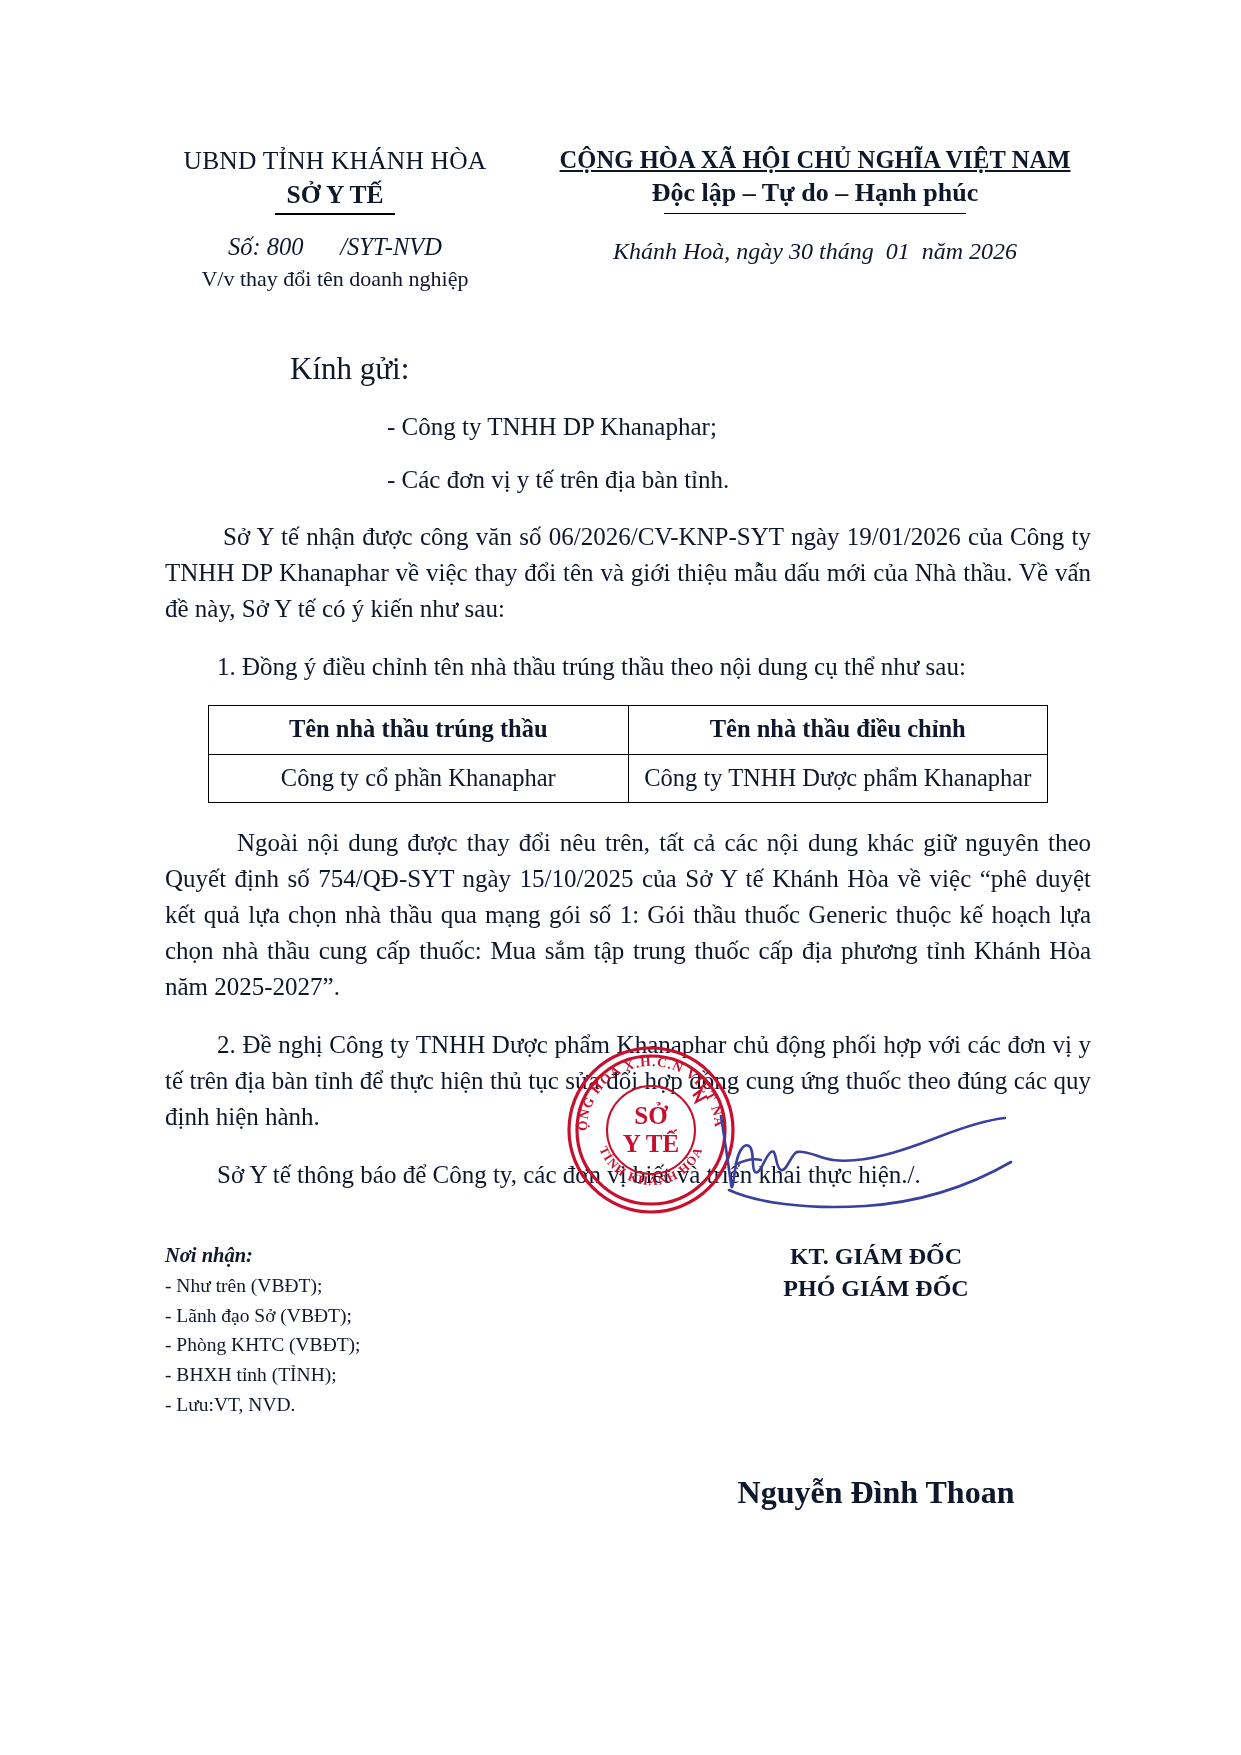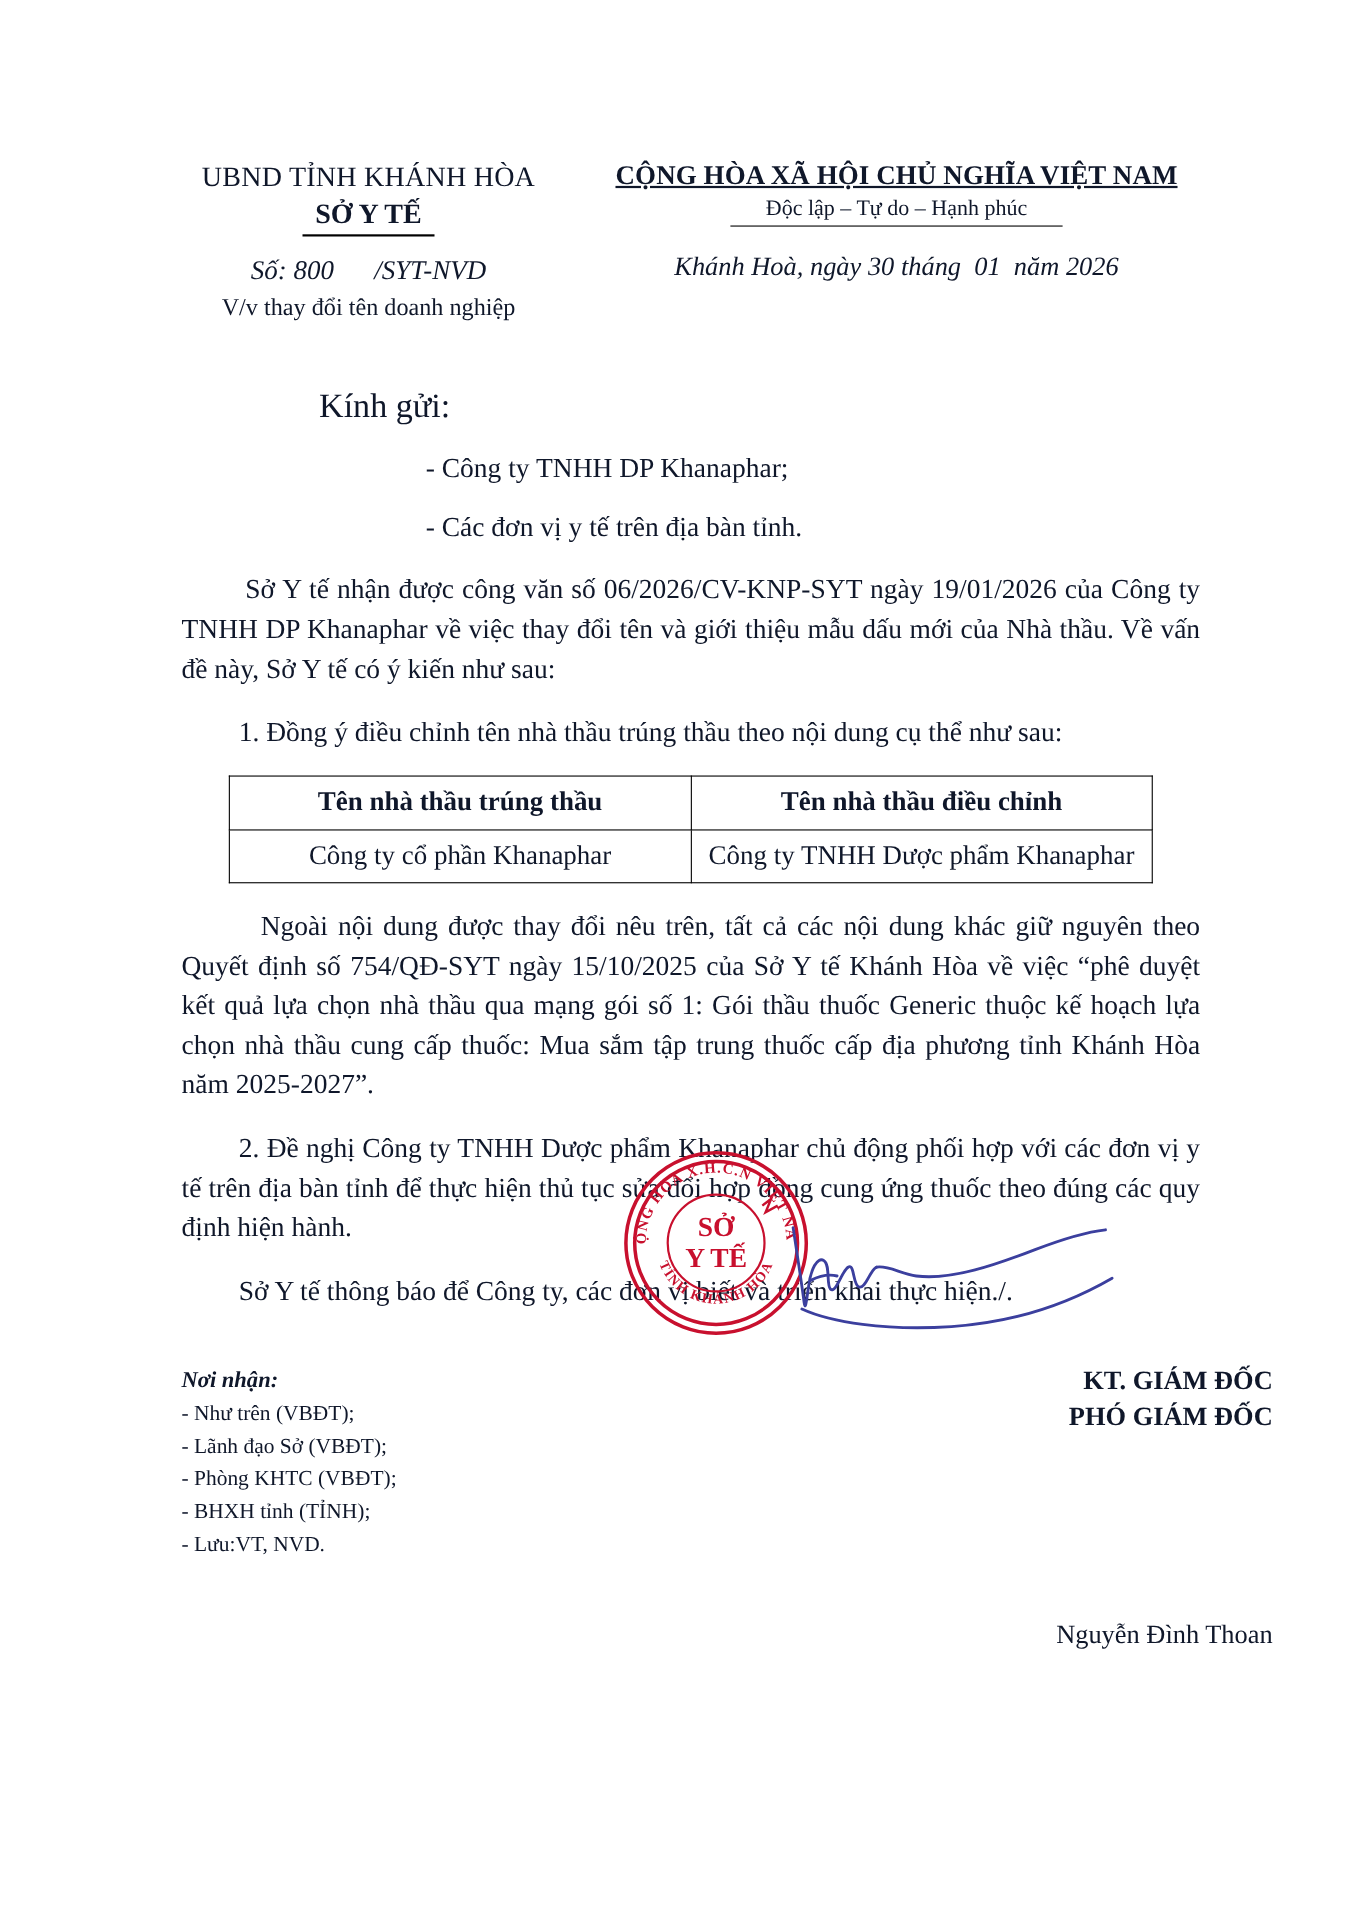--- a/index.html
+++ b/index.html
@@ -68,22 +68,22 @@
     font-size: 24.5px;
     line-height: 1.32;
     letter-spacing: 0.1px;
     text-decoration: underline;
   }
   .hr-line2wrap {
     display: inline-block;
     position: relative;
   }
   .hr-line2 {
-    font-weight: normal;
-    font-size: 20px;
+    font-weight: bold;
+    font-size: 26px;
     line-height: 1.32;
   }
   .hr-underline {
     display: block;
     height: 1.6px;
     background: #000;
     margin: 2px auto 0 auto;
   }
   .hr-date {
     font-style: italic;
@@ -166,37 +166,37 @@
     font-style: italic;
     font-size: 20.5px;
     line-height: 1.45;
   }
   .nn-item {
     font-size: 19.5px;
     line-height: 1.52;
   }
   .sign-block {
     flex: 1;
-    text-align: right;
+    text-align: center;
     position: relative;
     padding-right: 84px;
   }
   .sign-title1 {
     font-weight: bold;
     font-size: 24px;
     line-height: 1.3;
   }
   .sign-title2 {
     font-weight: bold;
     font-size: 24px;
     line-height: 1.3;
   }
   .sign-name {
-    font-weight: normal;
-    font-size: 24px;
+    font-weight: bold;
+    font-size: 32px;
     margin-top: 168px;
     line-height: 1.3;
   }
 
   
   .stamp {
     position: absolute;
     left: 565px;
     top: 996px;
     width: 172px;

